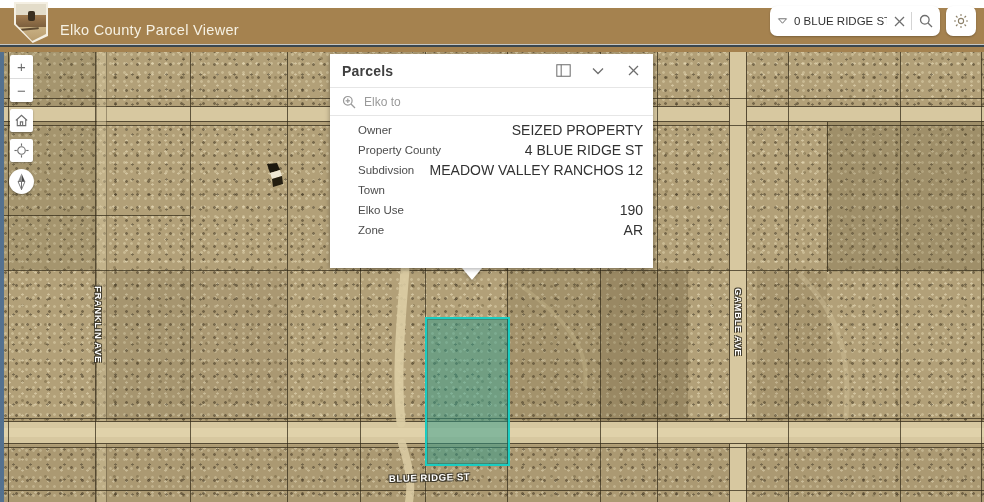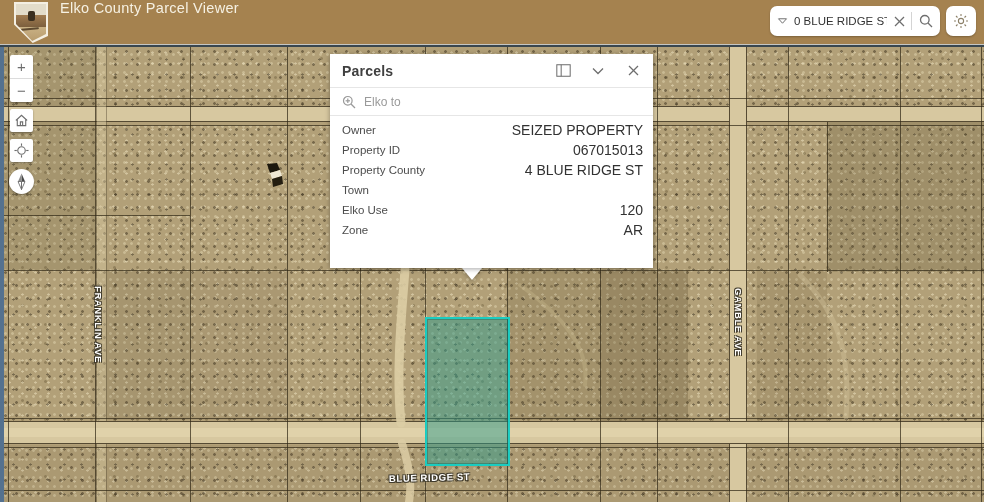--- a/index.html
+++ b/index.html
@@ -1,21 +1,21 @@
 <!DOCTYPE html>
 <html><head>
 <meta charset="utf-8">
 <style>
   html,body{margin:0;padding:0;background:#fff;}
   .stage{position:relative;width:984px;height:502px;overflow:hidden;
          font-family:"Liberation Sans",sans-serif;-webkit-font-smoothing:antialiased;}
 
   
-  .app-header{position:absolute;left:0;top:0;width:984px;height:44px;background:#a5824f;
-              display:flex;align-items:flex-start;z-index:40;}
+  .app-header{position:absolute;left:0;top:8px;width:984px;height:44px;background:#a5824f;
+              display:flex;align-items:center;z-index:40;}
   .header-underline{position:absolute;left:0;top:44px;width:984px;height:1px;background:#c6c6c2;z-index:41;}
   .header-darkline{position:absolute;left:0;top:45px;width:984px;height:2px;background:#39464f;z-index:41;}
   .logo{position:absolute;left:14px;top:2px;width:34px;height:41px;z-index:42;
         clip-path:polygon(0 0,100% 0,100% 83%,55% 100%,0 55%);background:#f4efe2;}
   .logo-inner{position:absolute;left:2px;top:2px;right:2px;bottom:2px;
         clip-path:polygon(0 0,100% 0,100% 81%,54% 100%,0 54%);
         background:linear-gradient(#e3dcc9 0%,#e3dcc9 30%,#a17c50 30%,#7c5f3e 62%,#c9b184 62%,#b89c6e 100%);}
   .logo-mark{position:absolute;left:12px;top:7px;width:7px;height:10px;background:#3a2f1f;border-radius:2px;}
   .logo-squiggle{position:absolute;left:5px;top:24px;width:18px;height:2px;background:#5e4a30;border-radius:1px;transform:rotate(-6deg);}
   .app-title{margin-left:60px;color:#f6f1e3;font-size:14.5px;letter-spacing:.3px;}
@@ -83,21 +83,21 @@
   .popup-callout{position:absolute;left:462px;top:268px;width:0;height:0;z-index:29;
          border-left:10px solid transparent;border-right:10px solid transparent;border-top:12px solid #fff;
          filter:drop-shadow(0 2px 2px rgba(0,0,0,.25));}
   .popup-header{height:33px;display:flex;align-items:center;padding:0 10px 0 12px;}
   .popup-title{flex:1;font-size:14px;font-weight:bold;color:#404040;letter-spacing:.2px;}
   .ph-icon{width:20px;height:20px;display:flex;align-items:center;justify-content:center;
            margin-left:15px;cursor:pointer;color:#6e6e6e;}
   .zoomto-row{height:27px;display:flex;align-items:center;gap:8px;padding:0 12px;
               border-top:1px solid #e6e6e6;border-bottom:1px solid #e6e6e6;cursor:pointer;}
   .zoomto-label{font-size:12px;color:#9a9a9a;}
-  .fields{padding-top:4px;}
+  .fields{padding-top:4px;padding-left:16px;}
   .field-row{height:20px;display:flex;align-items:center;justify-content:space-between;padding:0 10px 0 12px;}
   .field-label{font-size:11.5px;color:#4c4c4c;}
   .field-value{font-size:14px;color:#323232;text-align:right;}
   svg{display:block;}
 </style>
 </head>
 <body>
 
 <div class="stage">
 
@@ -238,34 +238,34 @@
       </span>
       <span class="zoomto-label">Elko to</span>
     </div>
 
     <div class="fields">
       <div class="field-row">
         <span class="field-label">Owner</span>
         <span class="field-value">SEIZED PROPERTY</span>
       </div>
       <div class="field-row">
-        <span class="field-label">Property ID</span>
-        <span class="field-value">067015013</span>
-      </div>
-      <div class="field-row">
         <span class="field-label">Property County</span>
         <span class="field-value">4 BLUE RIDGE ST</span>
       </div>
       <div class="field-row">
+        <span class="field-label">Subdivsion</span>
+        <span class="field-value">MEADOW VALLEY RANCHOS 12</span>
+      </div>
+      <div class="field-row">
         <span class="field-label">Town</span>
         <span class="field-value"></span>
       </div>
       <div class="field-row">
         <span class="field-label">Elko Use</span>
-        <span class="field-value">120</span>
+        <span class="field-value">190</span>
       </div>
       <div class="field-row">
         <span class="field-label">Zone</span>
         <span class="field-value">AR</span>
       </div>
     </div>
   </div>
 
   <div class="app-header">
     <div class="app-title">Elko County Parcel Viewer</div>

